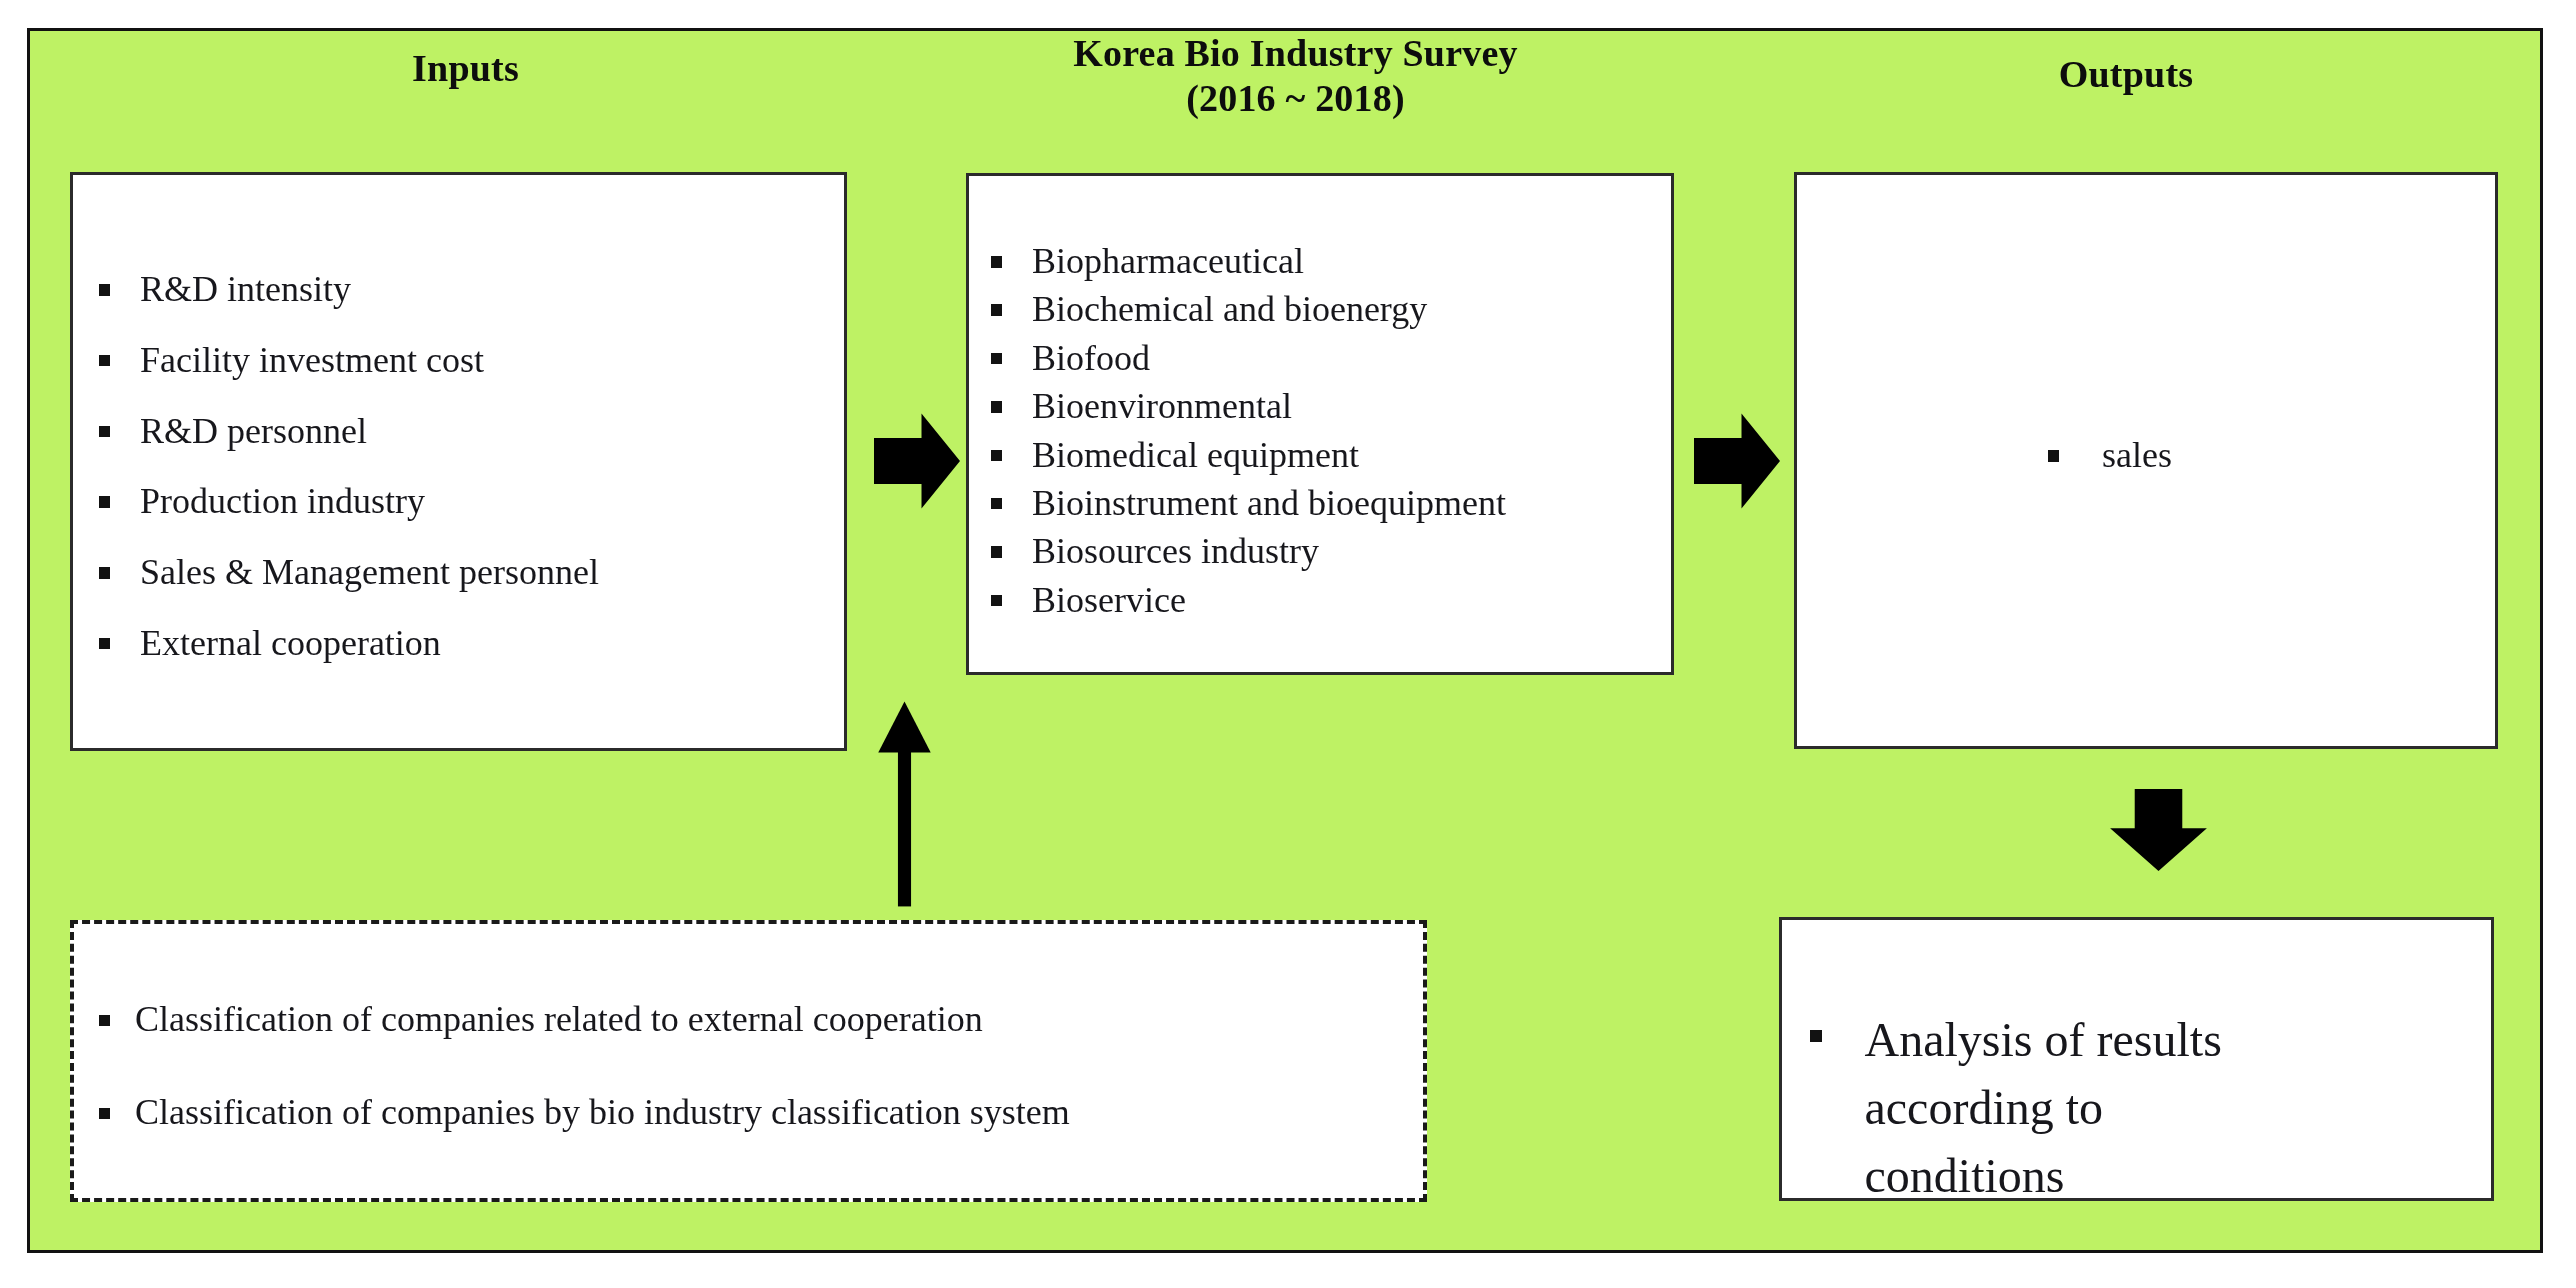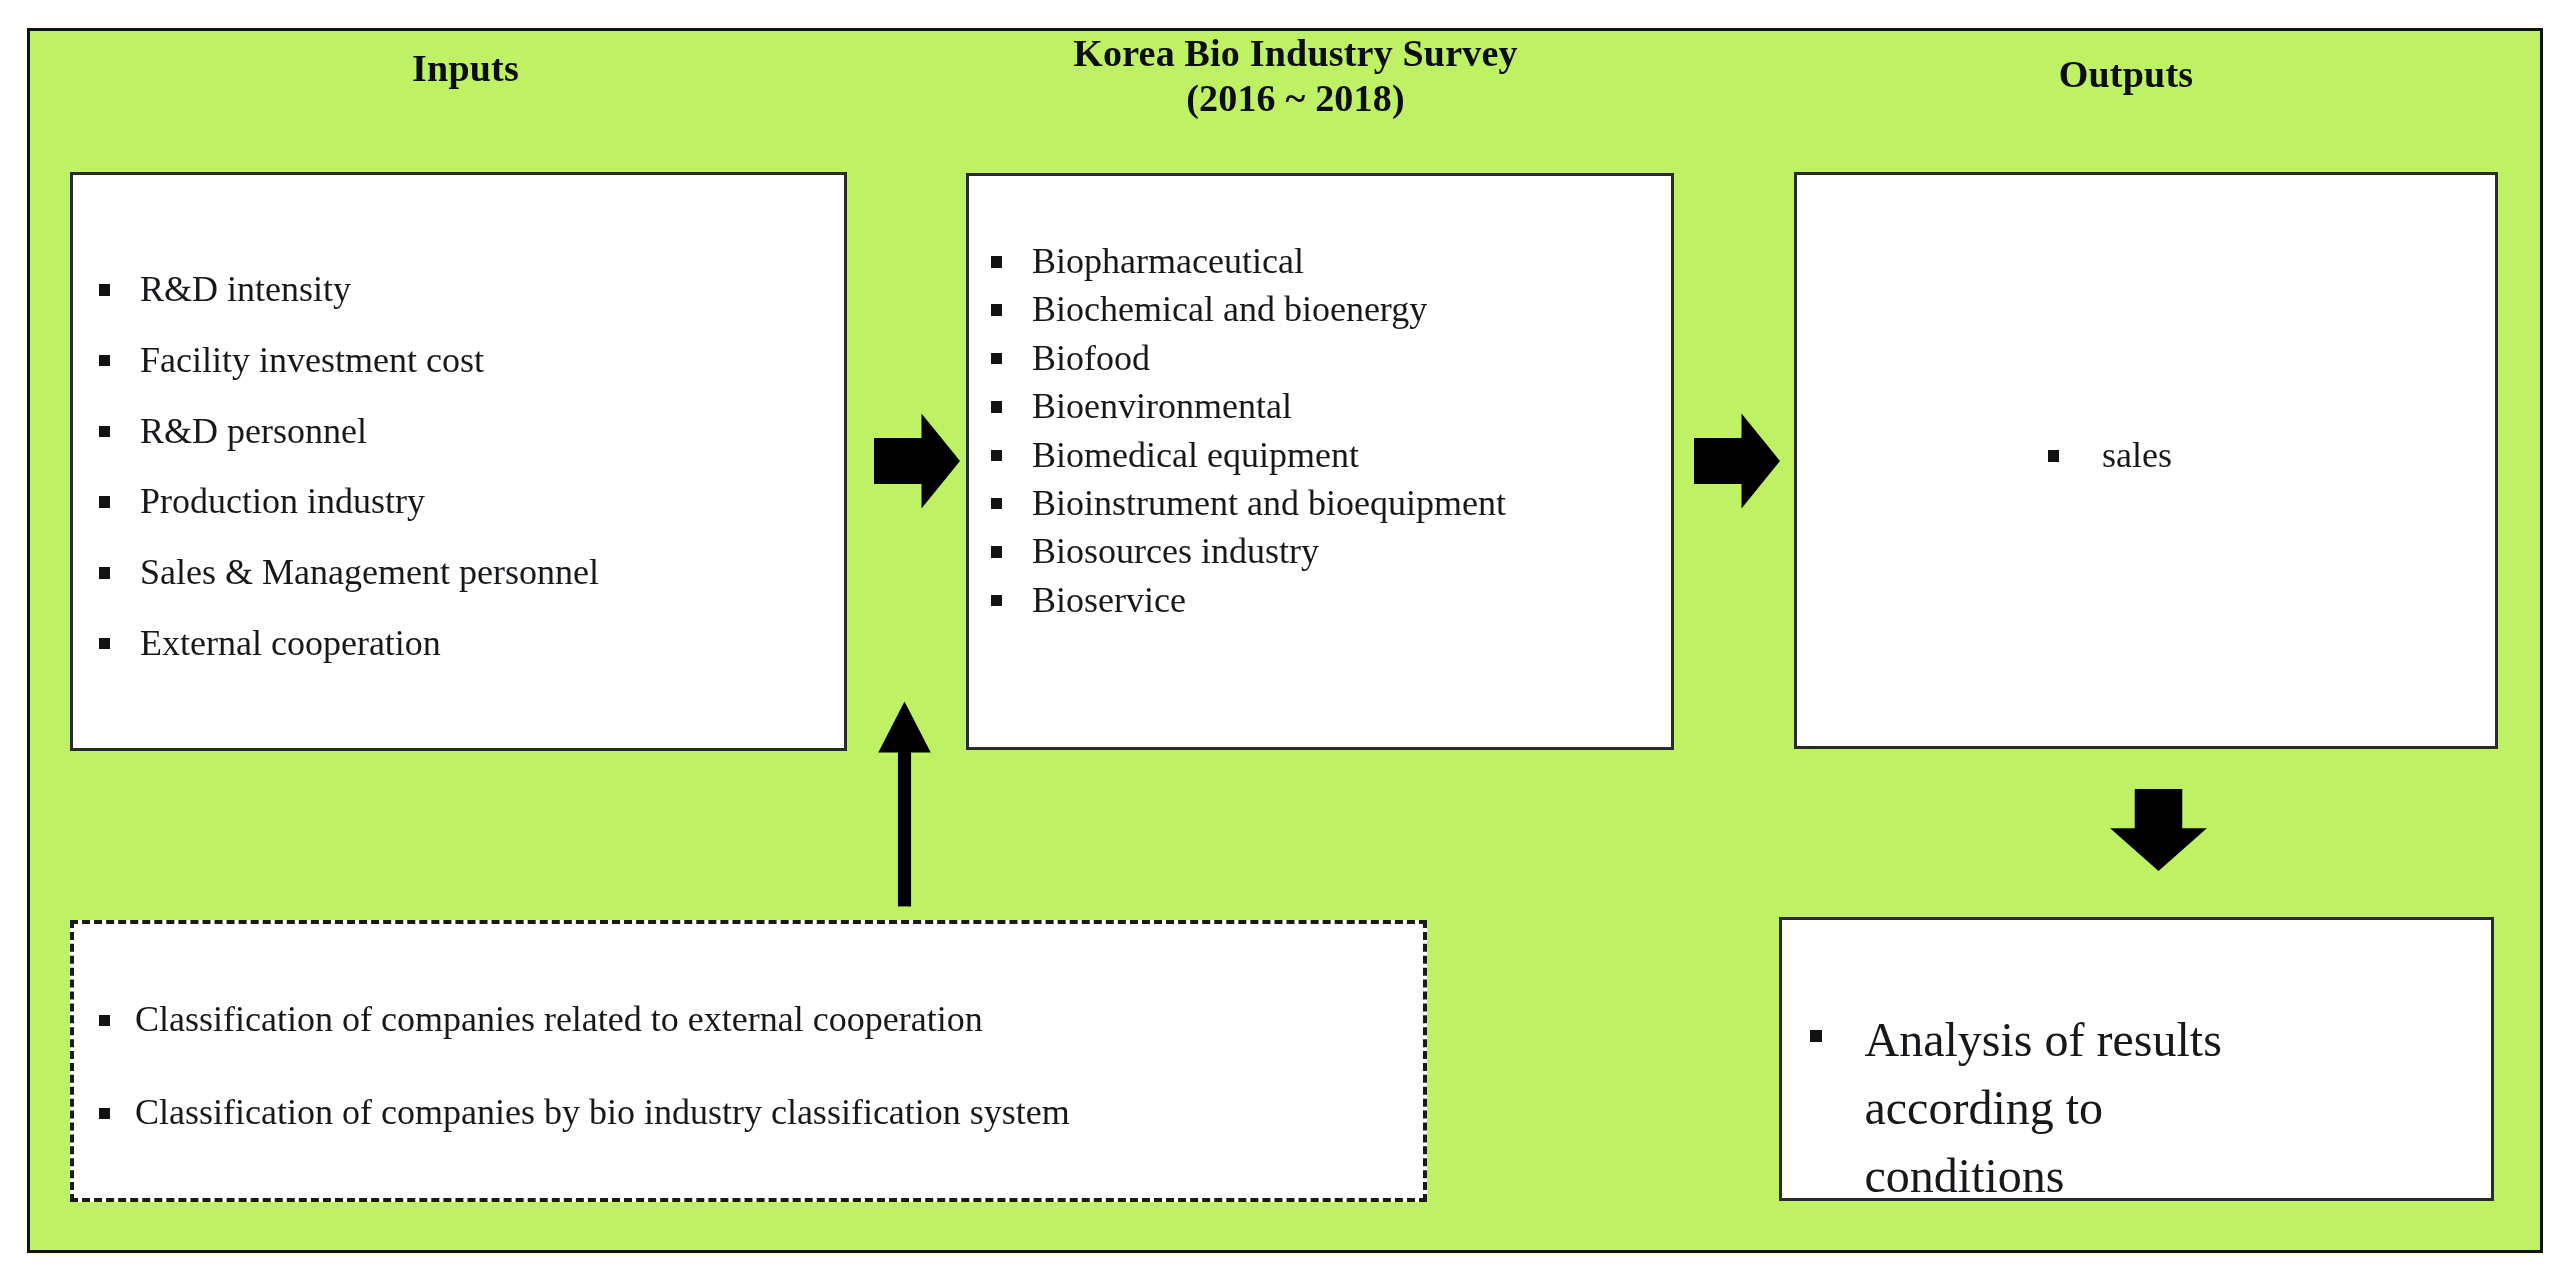--- a/index.html
+++ b/index.html
@@ -61,21 +61,21 @@
     <ul class="blist" id="inputs-list" style="position:absolute;left:19px;top:91px;right:8.2px;">
       <li>R&amp;D intensity</li>
       <li>Facility investment cost</li>
       <li>R&amp;D personnel</li>
       <li>Production industry</li>
       <li>Sales &amp; Management personnel</li>
       <li>External cooperation</li>
     </ul>
   </div>
 
-  <div class="box" style="left:936px;top:142px;width:708px;height:577px;">
+  <div class="box" style="left:936px;top:142px;width:708px;height:502px;">
     <ul class="blist" id="survey-list" style="position:absolute;left:15px;top:62px;right:6.6px;">
       <li>Biopharmaceutical</li>
       <li>Biochemical and bioenergy</li>
       <li>Biofood</li>
       <li>Bioenvironmental</li>
       <li>Biomedical equipment</li>
       <li>Bioinstrument and bioequipment</li>
       <li>Biosources industry</li>
       <li>Bioservice</li>
     </ul>

